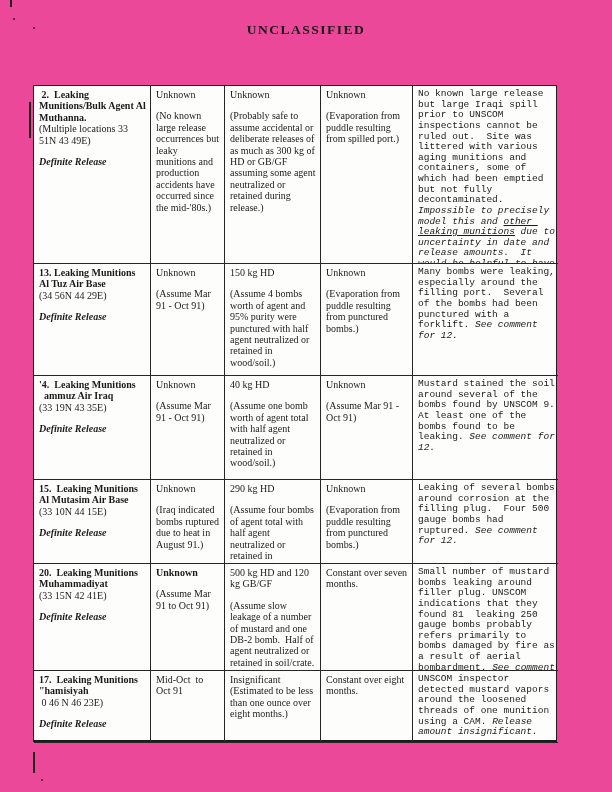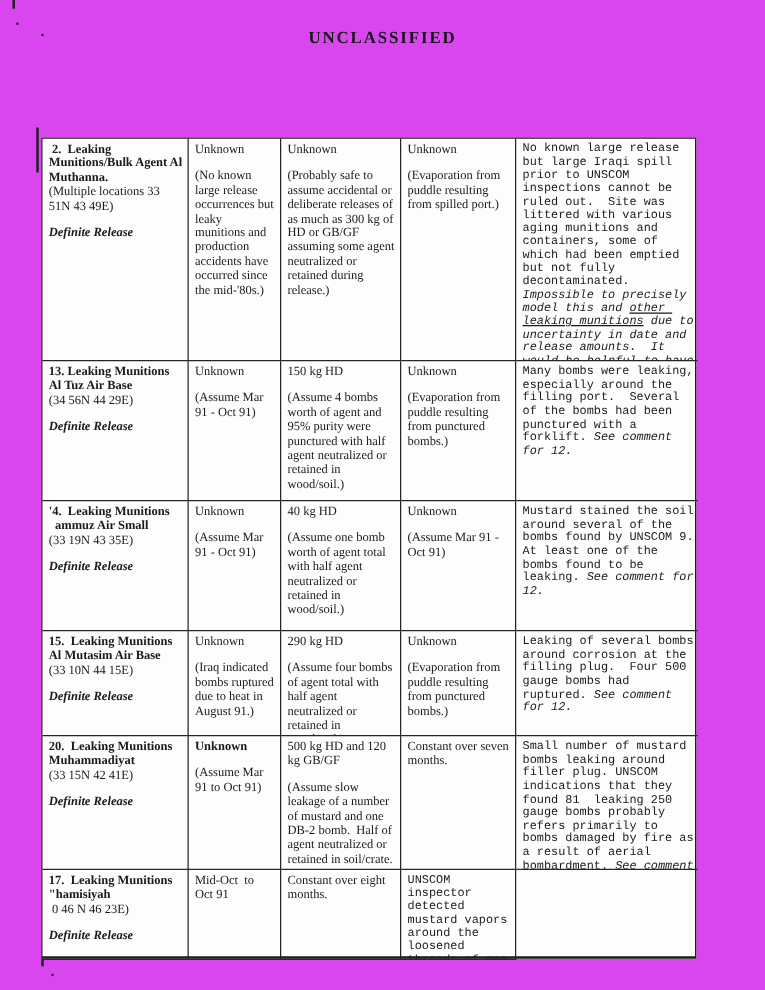--- a/index.html
+++ b/index.html
@@ -1,31 +1,31 @@
 <!DOCTYPE html>
 <html><head>
 <meta charset="utf-8">
 <style>
   html,body{margin:0;padding:0;background:#e8e8e8;}
   .page{
     position:relative;
     width:612px;height:792px;
-    background:#d946ef;
+    background:#ec4899;
     font-family:"Liberation Serif","DejaVu Serif",serif;
     color:#1a1a1a;
     overflow:hidden;
   }
   .banner{
     position:absolute;top:22px;left:0;width:612px;
     text-align:center;
     font-size:13.5px;font-weight:bold;letter-spacing:1.5px;
     color:#161616;
   }
   .doc-table{
-    position:absolute;left:33px;top:110px;
+    position:absolute;left:33px;top:85px;
     width:524px;height:657px;
     display:grid;
     grid-template-columns:117px 74px 96px 92px 145px;
     grid-template-rows:178px 112px 104px 84px 107px 72px;
     border:1.6px solid #1c1c1c;
     border-bottom-width:2.4px;
     box-sizing:border-box;
     background:#fdfdfb;
   }
   .cell{
@@ -114,21 +114,21 @@
         <div class="para"><span>Unknown</span></div>
         <div class="para"></div>
         <div class="para"><span>(Evaporation from puddle resulting from punctured bombs.)</span></div>
       </div>
     <div class="cell cell-comments">
         <div class="para"><span>Many bombs were leaking, especially around the filling port.  Several of the bombs had been punctured with a forklift. </span><span class="st-i">See comment for 12.</span></div>
       </div>
 
     <div class="cell cell-site">
         <div class="para"><span class="st-b">'4.  Leaking Munitions</span></div>
-        <div class="para"><span class="st-b">  ammuz Air Small</span></div>
+        <div class="para"><span class="st-b">  ammuz Air Iraq</span></div>
         <div class="para"><span>(33 19N 43 35E)</span></div>
         <div class="para"></div>
         <div class="para"><span class="st-b st-i">Definite Release</span></div>
       </div>
     <div class="cell cell-duration">
         <div class="para"><span>Unknown</span></div>
         <div class="para"></div>
         <div class="para"><span>(Assume Mar 91 - Oct 91)</span></div>
       </div>
     <div class="cell cell-amount">
@@ -196,20 +196,24 @@
     <div class="cell cell-site row-last">
         <div class="para"><span class="st-b">17.  Leaking Munitions</span></div>
         <div class="para"><span class="st-b">"hamisiyah</span></div>
         <div class="para"><span> 0 46 N 46 23E)</span></div>
         <div class="para"></div>
         <div class="para"><span class="st-b st-i">Definite Release</span></div>
       </div>
     <div class="cell cell-duration row-last">
         <div class="para"><span>Mid-Oct  to Oct 91</span></div>
       </div>
+    <div class="cell cell-amount row-last">
+        <div class="para"><span>Insignificant</span></div>
+        <div class="para"><span>(Estimated to be less than one ounce over eight months.)</span></div>
+      </div>
     <div class="cell cell-rate row-last">
         <div class="para"><span>Constant over eight months.</span></div>
       </div>
     <div class="cell cell-comments row-last">
         <div class="para"><span>UNSCOM inspector detected mustard vapors around the loosened threads of one munition using a CAM. </span><span class="st-i">Release amount insignificant.</span></div>
       </div>
 
   </div>
 </div>
 

